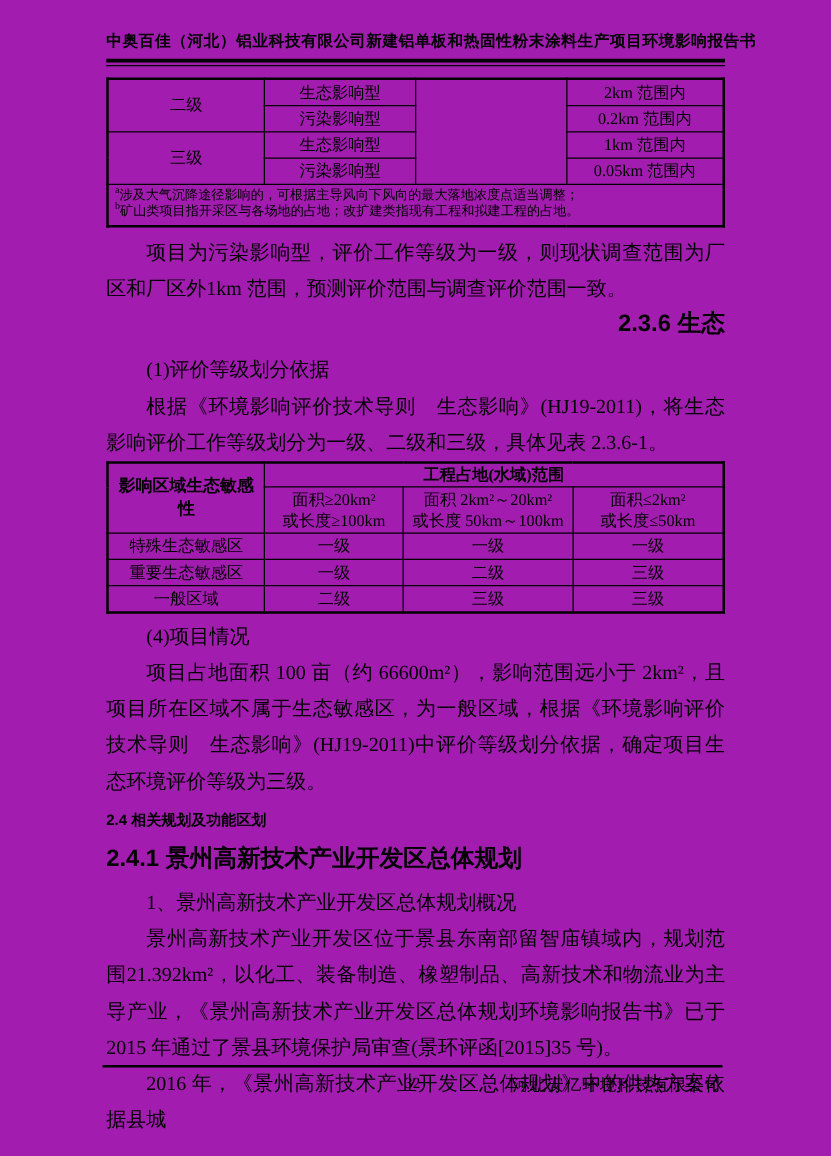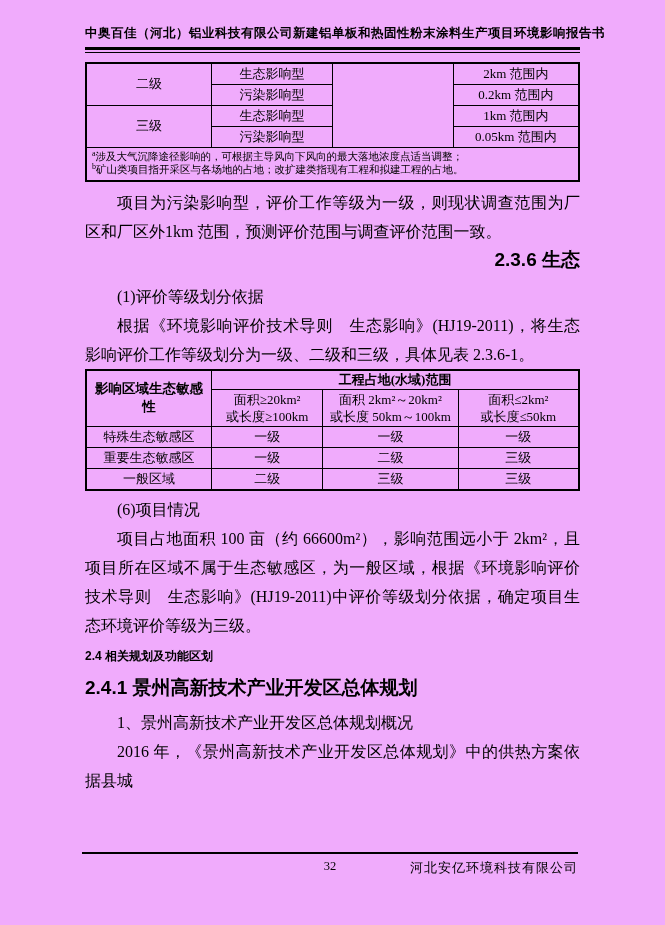--- a/index.html
+++ b/index.html
@@ -1,21 +1,21 @@
 <!DOCTYPE html>
 <html lang="zh"><head>
 <meta charset="utf-8">
 <style>
   * { margin: 0; padding: 0; box-sizing: border-box; }
   html, body { background: #ffffff; }
   .page {
     position: relative;
     width: 665px;
     height: 925px;
-    background: #f0abfc;
+    background: #a21caf;
     color: #000000;
     font-family: "Liberation Serif", "DejaVu Serif", serif;
     overflow: hidden;
   }
   .content { padding: 24px 85px 0 85px; }
 
   
   .doc-header-title {
     text-align: center;
     font-size: 12.5px;
@@ -209,27 +209,28 @@
         </tr>
         <tr>
           <td>一般区域</td>
           <td>二级</td>
           <td>三级</td>
           <td>三级</td>
         </tr>
       </tbody>
     </table>
 
-    <p class="body after-table">(6)项目情况</p>
+    <p class="body after-table">(4)项目情况</p>
     <p class="body">项目占地面积 100 亩（约 66600m²），影响范围远小于 2km²，且项目所在区域不属于生态敏感区，为一般区域，根据《环境影响评价技术导则　生态影响》(HJ19-2011)中评价等级划分依据，确定项目生态环境评价等级为三级。</p>
 
     <h2 class="sec h24">2.4 相关规划及功能区划</h2>
     <h3 class="sec h241">2.4.1 景州高新技术产业开发区总体规划</h3>
 
     <p class="body">1、景州高新技术产业开发区总体规划概况</p>
+    <p class="body">景州高新技术产业开发区位于景县东南部留智庙镇域内，规划范围21.392km²，以化工、装备制造、橡塑制品、高新技术和物流业为主导产业，《景州高新技术产业开发区总体规划环境影响报告书》已于 2015 年通过了景县环境保护局审查(景环评函[2015]35 号)。</p>
     <p class="body">2016 年，《景州高新技术产业开发区总体规划》中的供热方案依据县城</p>
 
   </div>
 
   <div class="footer">
     <span class="pageno">32</span>
     <span class="company">河北安亿环境科技有限公司</span>
   </div>
 </div>
 

